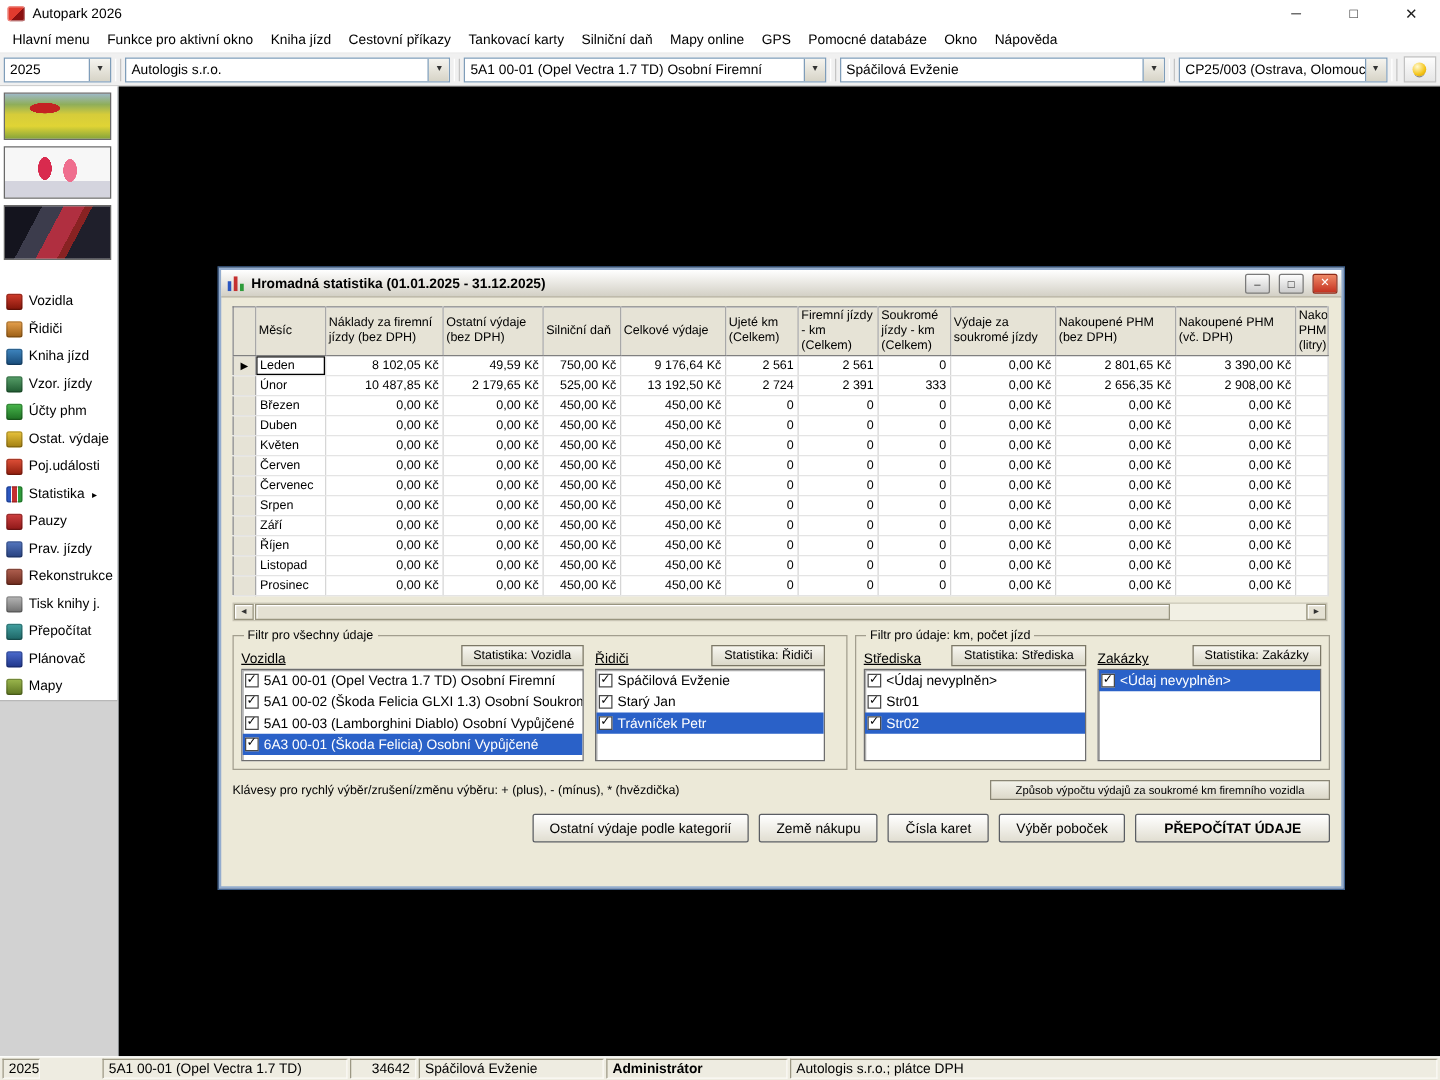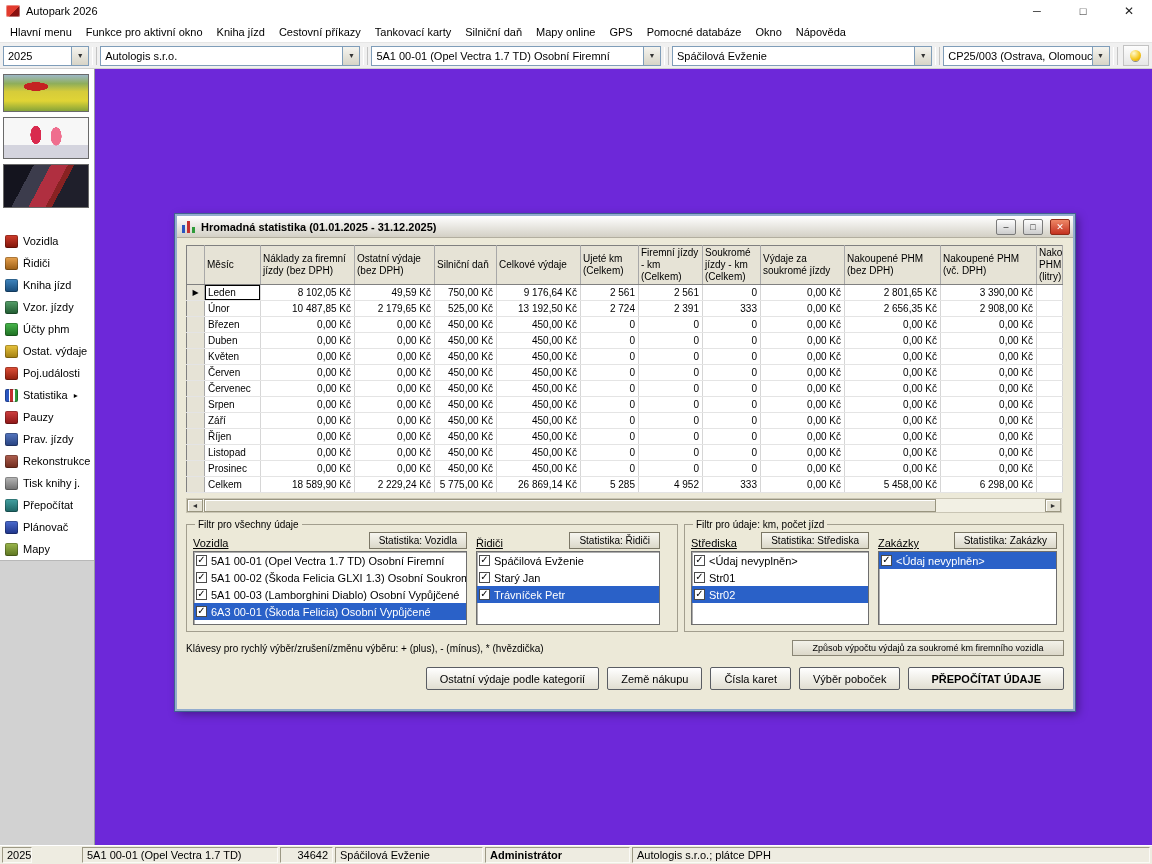--- a/index.html
+++ b/index.html
@@ -59,21 +59,21 @@
       linear-gradient(90deg,#2a56c0 0 28%,transparent 28% 38%,#c43030 38% 64%,transparent 64% 74%,#2e9b3a 74% 100%); }
   [data-name="pause-icon"] { background:linear-gradient(#d04040,#8c1616); }
   [data-name="regular-rides-icon"] { background:linear-gradient(#5577c0,#26407e); }
   [data-name="reconstruction-icon"] { background:linear-gradient(#b06050,#6e2a1c); }
   [data-name="print-icon"] { background:linear-gradient(#b8b8b8,#6e6e6e); }
   [data-name="recalculate-icon"] { background:linear-gradient(#43a2a2,#1c6363); }
   [data-name="planner-icon"] { background:linear-gradient(#4c6cd0,#1e3488); }
   [data-name="map-icon"] { background:linear-gradient(#9cb84e,#5c7420); }
   .sidebar-fill { flex:1; background:#d2d2d2; border-top:1px solid #b8b8b8; }
 
-  .mdi { flex:1; background:#6d28d9; position:relative; }
+  .mdi { flex:1; background:#000000; position:relative; }
 
   
   .dialog { position:absolute; left:80px; top:145px; width:900px; height:497px; background:#ece9d8;
             border:2px solid #93acce; outline:1px solid #40628f; box-shadow:3px 3px 9px rgba(0,0,0,.38);
             display:flex; flex-direction:column; }
   .dlg-title { height:22px; flex:none; background:linear-gradient(#ffffff,#d3d0c5); border-bottom:1px solid #b2ae9f;
                display:flex; align-items:center; gap:5px; padding:0 3px 0 5px; }
   .dlg-title-text { flex:1; font-size:11px; font-weight:bold; white-space:nowrap; overflow:hidden; }
   .dlg-btn { width:20px; height:16px; flex:none; margin-left:2px; border:1px solid #7a7a7a; border-radius:2px;
              background:linear-gradient(#fdfdfd,#cccccc); display:grid; place-items:center; font-size:9px; color:#222; }
@@ -533,35 +533,20 @@
                   <td class="num" data-name="value-cell">450,00 Kč</td>
                   <td class="num" data-name="value-cell">450,00 Kč</td>
                   <td class="num" data-name="value-cell">0</td>
                   <td class="num" data-name="value-cell">0</td>
                   <td class="num" data-name="value-cell">0</td>
                   <td class="num" data-name="value-cell">0,00 Kč</td>
                   <td class="num" data-name="value-cell">0,00 Kč</td>
                   <td class="num" data-name="value-cell">0,00 Kč</td>
                   <td class="num" data-name="value-cell"></td>
                 </tr>
-                <tr data-name="table-row">
-                  <td class="sel" data-name="row-selector"></td>
-                  <td class="month" data-name="month-cell">Celkem</td>
-                  <td class="num" data-name="value-cell">18 589,90 Kč</td>
-                  <td class="num" data-name="value-cell">2 229,24 Kč</td>
-                  <td class="num" data-name="value-cell">5 775,00 Kč</td>
-                  <td class="num" data-name="value-cell">26 869,14 Kč</td>
-                  <td class="num" data-name="value-cell">5 285</td>
-                  <td class="num" data-name="value-cell">4 952</td>
-                  <td class="num" data-name="value-cell">333</td>
-                  <td class="num" data-name="value-cell">0,00 Kč</td>
-                  <td class="num" data-name="value-cell">5 458,00 Kč</td>
-                  <td class="num" data-name="value-cell">6 298,00 Kč</td>
-                  <td class="num" data-name="value-cell"></td>
-                </tr>
               </tbody>
             </table>
 
           <div class="hscroll" data-name="horizontal-scrollbar">
             <span class="sb-btn" data-name="scroll-left-icon">◄</span>
             <span class="sb-thumb" data-name="scrollbar-thumb"></span>
             <span class="sb-spacer" data-name="scrollbar-track"></span>
             <span class="sb-btn" data-name="scroll-right-icon">►</span>
           </div>
 

